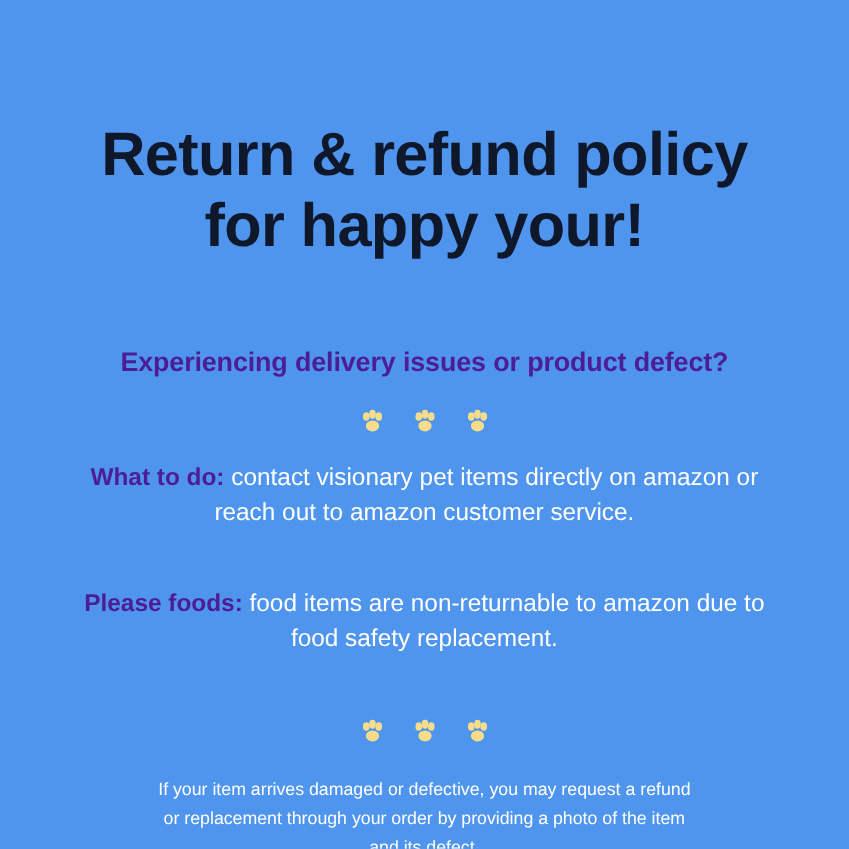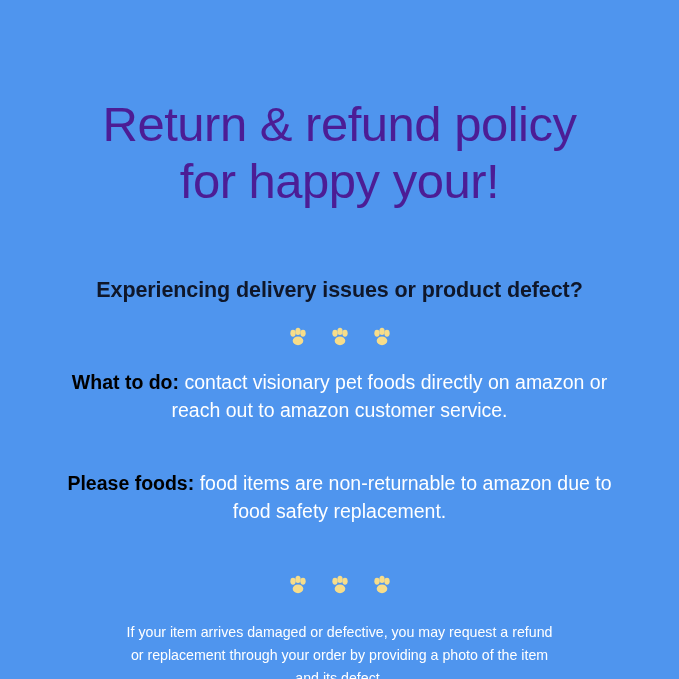--- a/index.html
+++ b/index.html
@@ -20,33 +20,33 @@
     background: #4f95ee;
     box-sizing: border-box;
     padding: 0 46px;
     display: flex;
     flex-direction: column;
     align-items: center;
   }
   .headline {
     margin-top: 96px;
     text-align: center;
-    color: #4c1d95;
+    color: #0f172a;
     font-size: 49px;
-    font-weight: normal;
+    font-weight: bold;
     line-height: 1.16;
     letter-spacing: -0.5px;
   }
   .headline .line1 { display: block; }
   .headline .line2 { display: block; }
 
   .subhead {
     margin-top: 36px;
     text-align: center;
-    color: #0f172a;
+    color: #4c1d95;
     font-size: 21.5px;
     font-weight: bold;
     letter-spacing: -0.1px;
   }
 
   .paws {
     display: flex;
     justify-content: center;
     align-items: center;
     gap: 22px;
@@ -61,21 +61,21 @@
 
   .para {
     margin-top: 22px;
     text-align: center;
     color: #ffffff;
     font-size: 19.5px;
     line-height: 1.42;
     max-width: 560px;
   }
   .para .lead {
-    color: #000000;
+    color: #4c1d95;
     font-weight: bold;
   }
   .para.note {
     margin-top: 26px;
   }
 
   .fineprint {
     margin-top: 26px;
     text-align: center;
     color: #ffffff;
@@ -117,21 +117,21 @@
       <svg viewBox="0 0 64 64" width="20" height="20" aria-hidden="true">
         <ellipse cx="16" cy="20" rx="8.5" ry="11" fill="#f7dd8a"></ellipse>
         <ellipse cx="32" cy="14" rx="8.5" ry="11.5" fill="#f7dd8a"></ellipse>
         <ellipse cx="48" cy="20" rx="8.5" ry="11" fill="#f7dd8a"></ellipse>
         <ellipse cx="32" cy="44" rx="17" ry="14" fill="#f7dd8a"></ellipse>
       </svg>
     </span>
   </div>
 
   <p class="para">
-    <span class="lead">What to do:</span><span> contact visionary pet foods directly on amazon or reach out to amazon customer service.</span>
+    <span class="lead">What to do:</span><span> contact visionary pet items directly on amazon or reach out to amazon customer service.</span>
   </p>
 
   <p class="para note">
     <span class="lead">Please foods:</span><span> food items are non-returnable to amazon due to food safety replacement.</span>
   </p>
 
   <div class="paws second">
     <span class="paw">
       <svg viewBox="0 0 64 64" width="20" height="20" aria-hidden="true">
         <ellipse cx="16" cy="20" rx="8.5" ry="11" fill="#f7dd8a"></ellipse>

